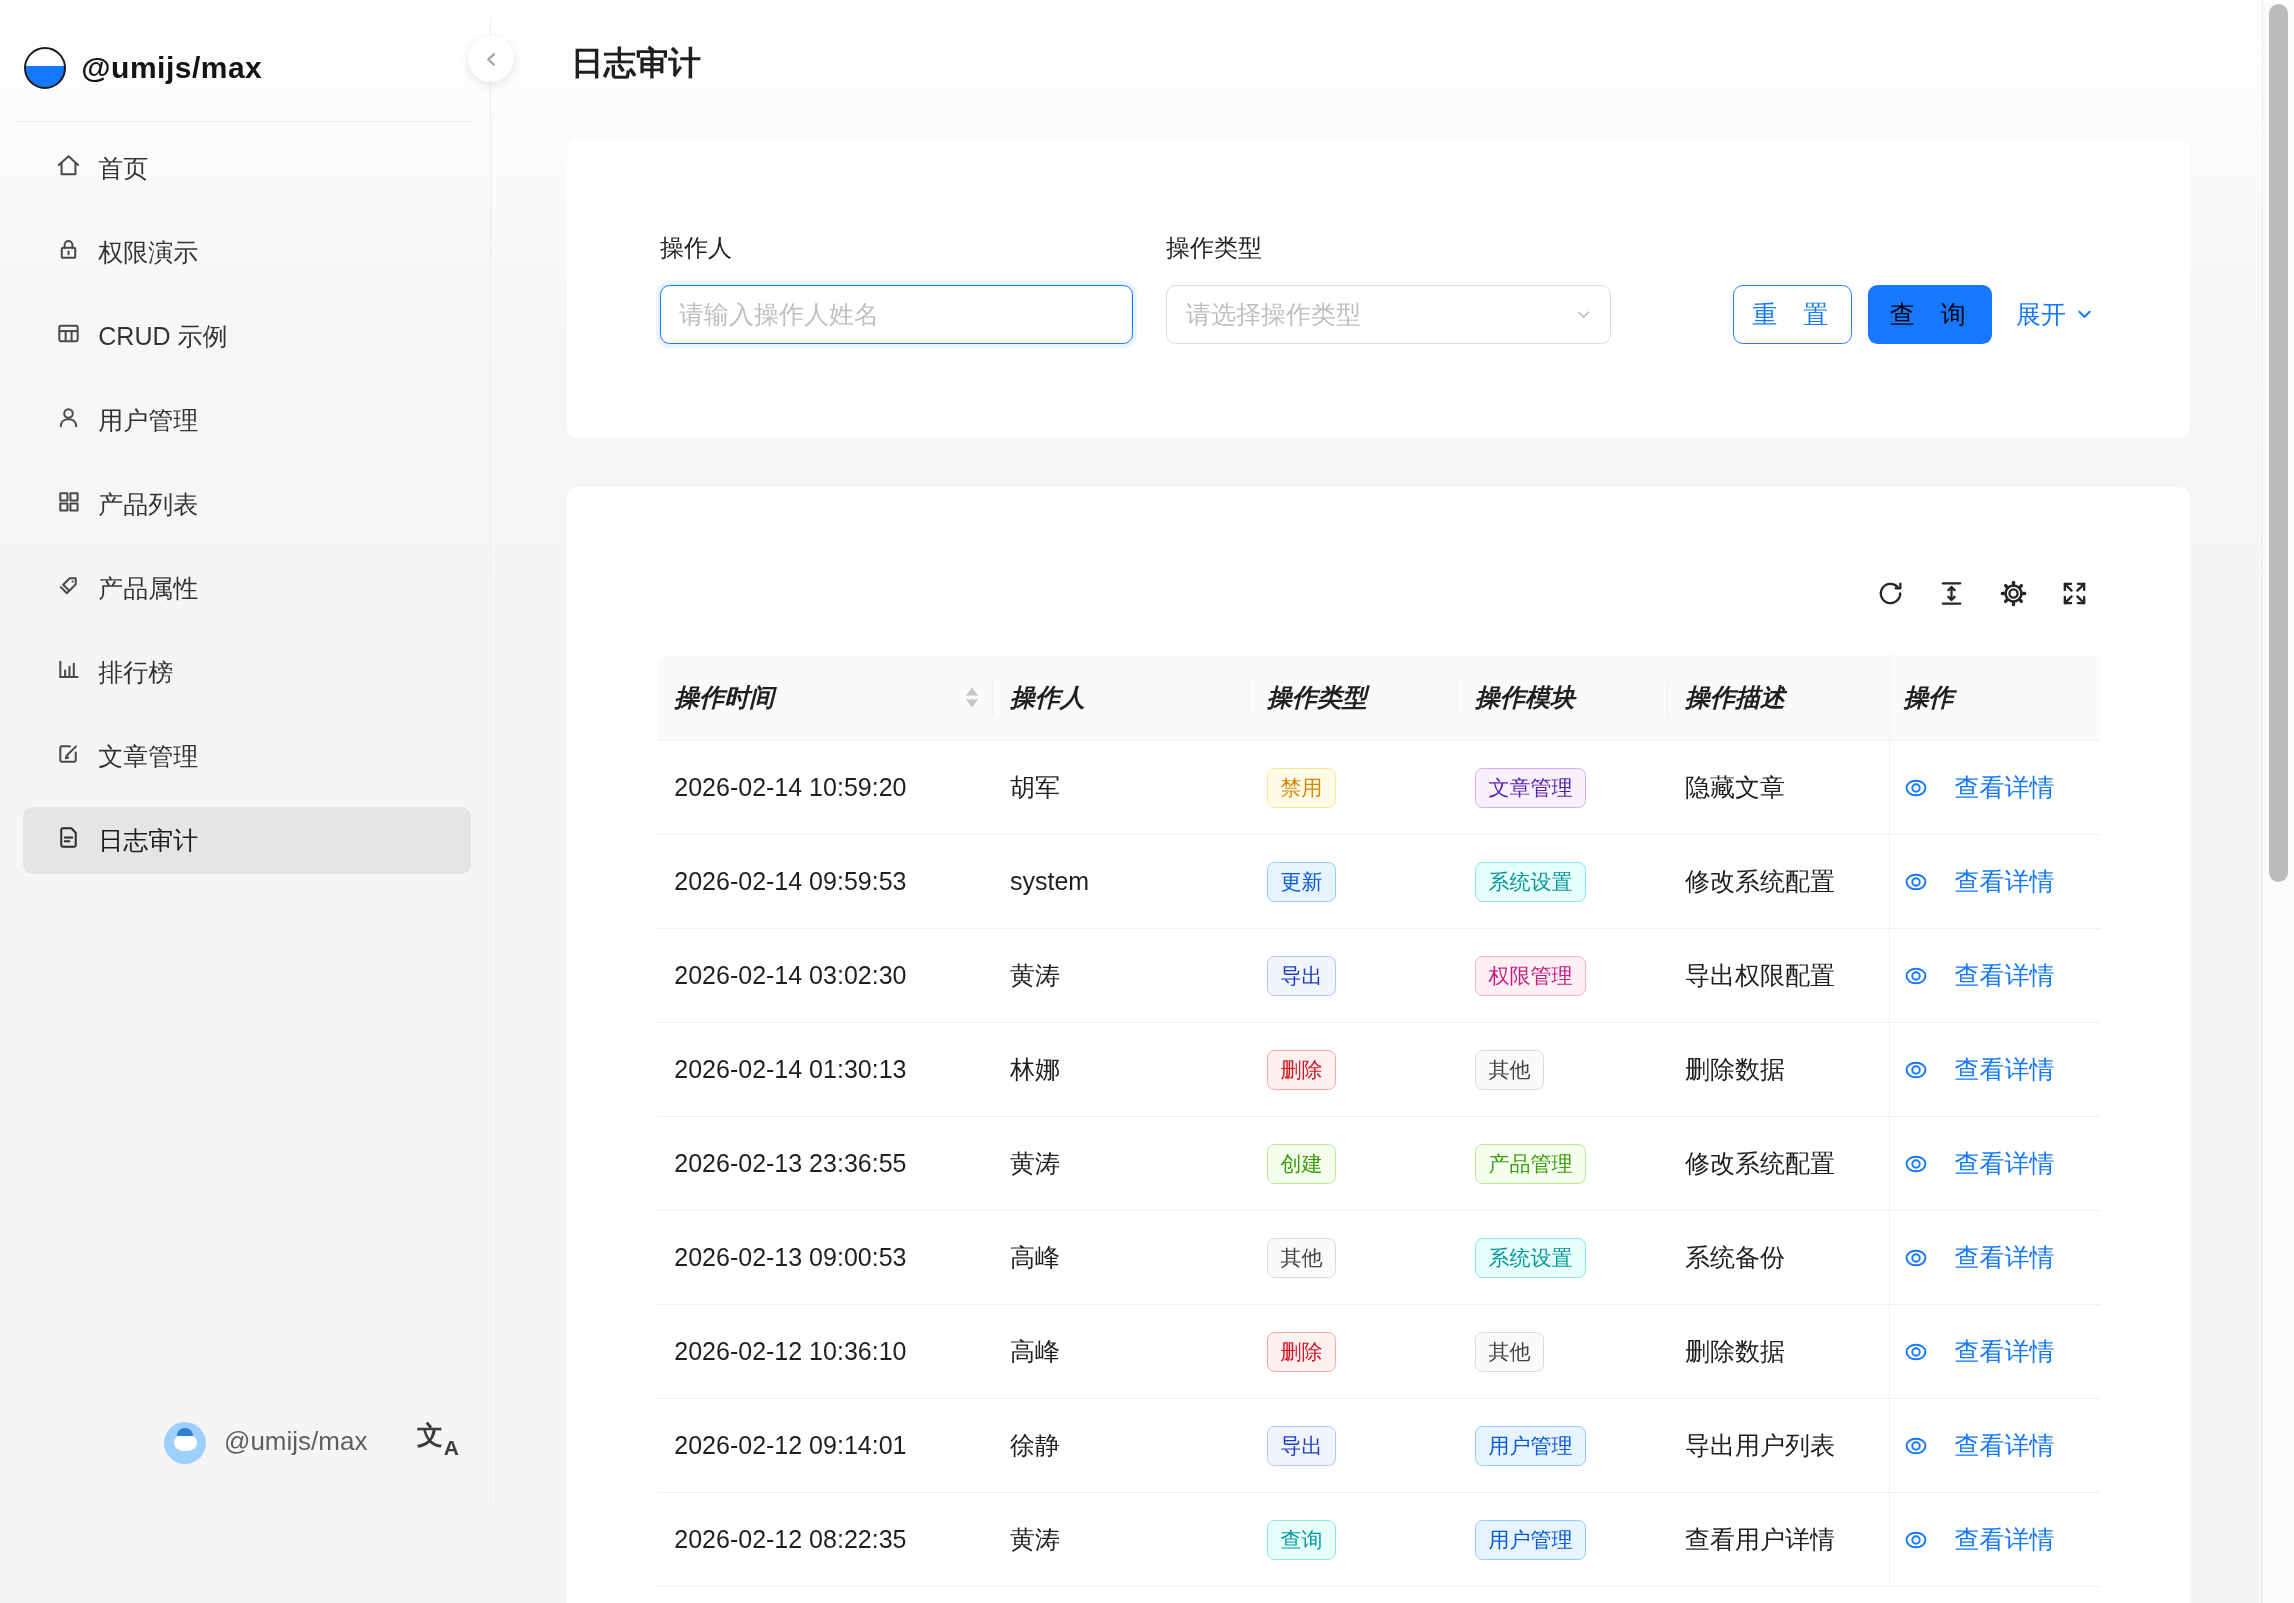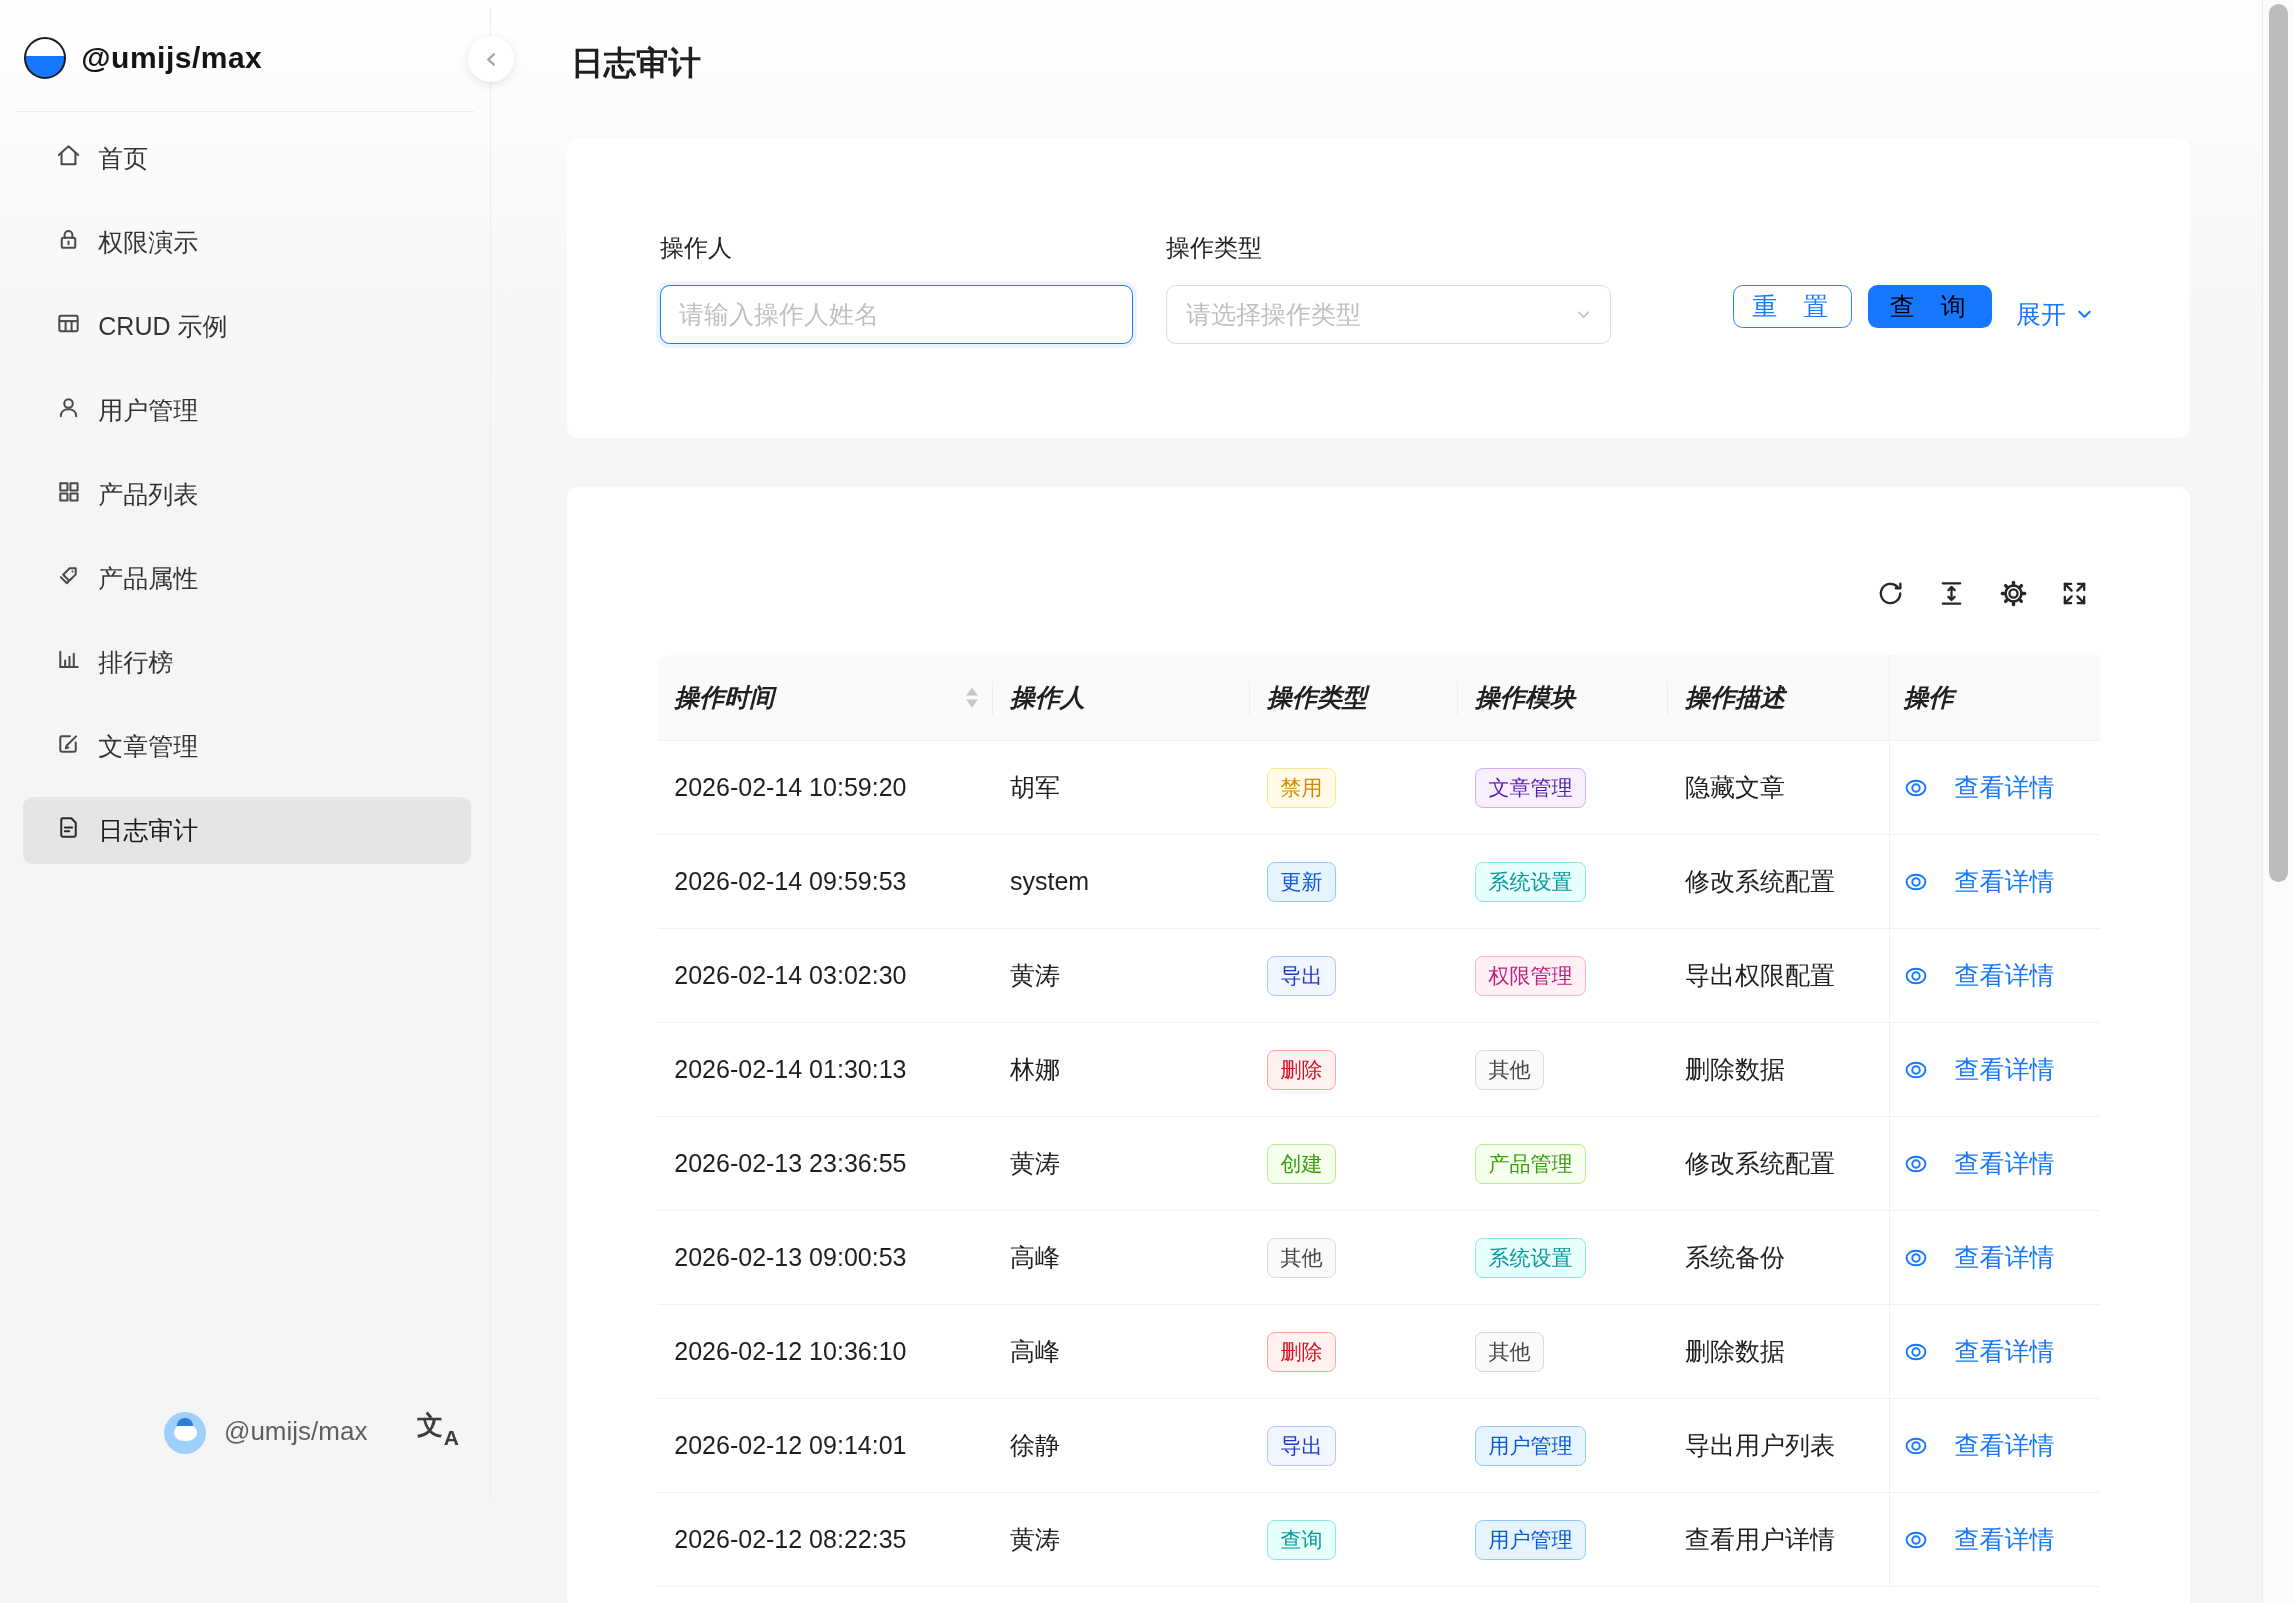--- a/index.html
+++ b/index.html
@@ -6,21 +6,21 @@
   html,body { width: 2294px; height: 1604px; }
   body {
     font-family: "Liberation Sans", "DejaVu Sans", sans-serif;
     background: linear-gradient(180deg, #ffffff 0px, #f7f7f7 287px, #f5f5f5 593px);
     overflow: hidden;
     color: rgba(0,0,0,0.88);
   }
   #screen { position: relative; width: 2294px; height: 1604px; overflow: hidden; }
 
   
-  .sidebar { position: absolute; left: 0; top: 8px; width: 491px; height: 1492px;
+  .sidebar { position: absolute; left: 0; top: 18px; width: 491px; height: 1492px;
              border-right: 1px solid #ededed; }
   .logo-row { position: absolute; left: 24px; top: 29px; display: flex; align-items: center; gap: 15.3px; }
   .logo-bowl { width: 42px; height: 42px; border-radius: 50%;
                background: linear-gradient(180deg, #ffffff 0 46%, #1677ff 46% 100%);
                border: 2.9px solid #1b1b1b; }
   .logo-text { font-size: 30px; font-weight: 700; color: #141414; letter-spacing: 0.5px; }
   .logo-divider { position: absolute; left: 16.3px; right: 16.3px; top: 103px; height: 1px; background: #ececec; }
 
   .collapse-btn { position: absolute; left: 468px; top: 36px; width: 46px; height: 46px;
                   border-radius: 50%; background: #fff; box-shadow: 0 2.9px 9.6px rgba(0,0,0,0.10);
@@ -54,21 +54,21 @@
   .table-card  { left: 567px; top: 487px; width: 1623px; height: 1117px; border-radius: 11.5px 11.5px 0 0; }
 
   .f-label { position: absolute; top: 94px; font-size: 24px; color: rgba(0,0,0,0.88); }
   .f-input { position: absolute; top: 147px; height: 59px; border-radius: 9.6px; background: #fff;
              font-size: 25px; }
   input.f-input { border: 1.9px solid #1677ff; box-shadow: 0 0 0 3.8px rgba(5,145,255,0.09);
                   outline: none; padding: 0 19px; color: rgba(0,0,0,0.88); }
   input.f-input::placeholder { color: #bfbfbf; }
   .f-select { border: 1.9px solid #dcdcdc; display: flex; align-items: center;
               padding: 0 19px; color: #bfbfbf; justify-content: space-between; }
-  .btn { position: absolute; top: 147px; height: 43px; border-radius: 9.6px; font-size: 25px;
+  .btn { position: absolute; top: 147px; height: 59px; border-radius: 9.6px; font-size: 25px;
          display: flex; align-items: center; justify-content: center; letter-spacing: 9.6px;
          padding-left: 5px; cursor: pointer; }
   .btn-reset { left: 1166px; width: 119px; background: #fff; border: 1.9px solid #2b7fff; color: #1677ff; }
   .btn-query { left: 1301px; width: 124px; background: #1677ff; border: none; color: #000000; }
   .expand-link { position: absolute; left: 1449px; top: 147px; height: 59px; display: flex;
                  align-items: center; gap: 9.6px; color: #1677ff; font-size: 25px; cursor: pointer; }
 
   
   .toolbar { position: absolute; right: 101px; top: 92px; display: flex; gap: 32.5px; }
   .tool-btn { width: 29px; height: 29px; color: #262626; cursor: pointer; }

